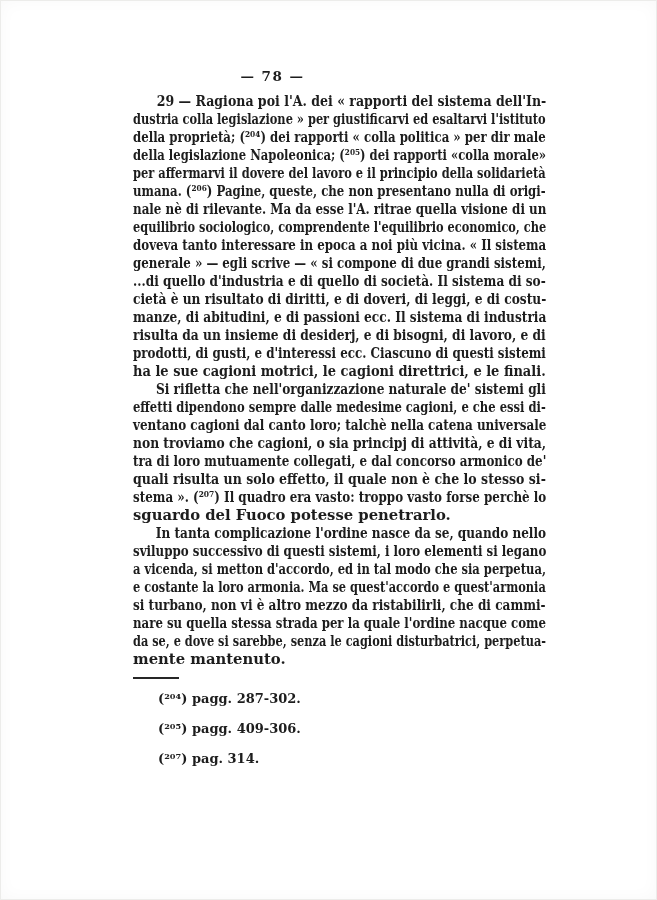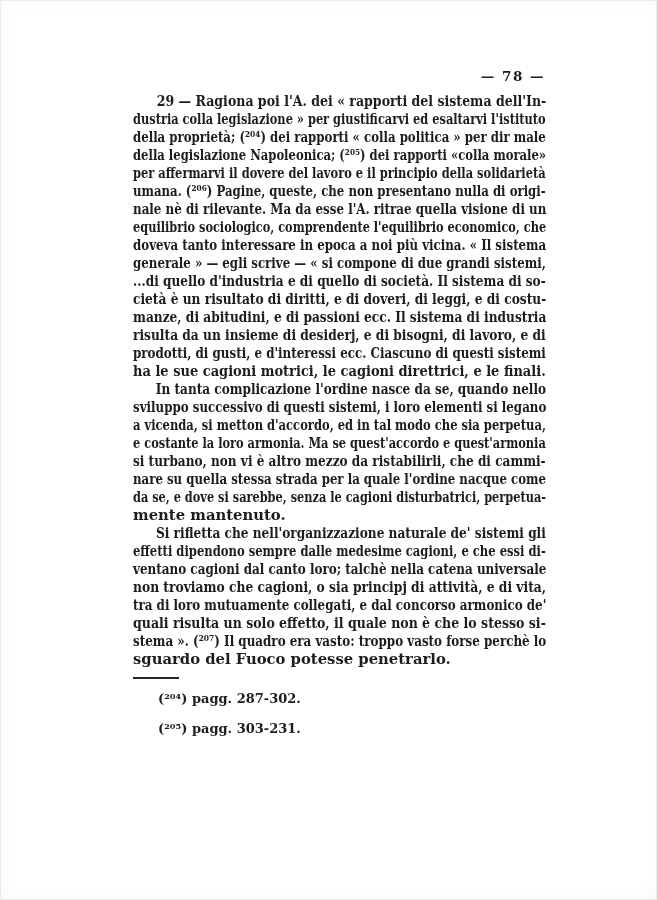--- a/index.html
+++ b/index.html
@@ -12,21 +12,21 @@
     position: relative;
     width: 657px; height: 900px;
     background: #ffffff;
     overflow: hidden;
     box-shadow: inset 0 0 0 1px #ececea, inset 0 0 18px rgba(0,0,0,0.03);
   }
   .page-number {
     position: absolute;
     top: 68px; left: 0;
     width: 545px;
-    text-align: right;
+    text-align: center;
     font-size: 13.5px;
     font-weight: 700;
     letter-spacing: 1.5px;
   }
   .content {
     position: absolute;
     left: 133px; top: 92px;
     width: 413px;
   }
   .para { margin: 0; }
@@ -74,39 +74,40 @@
           <div class="line" style="transform: scaleX(0.798839);">doveva tanto interessare in epoca a noi più vicina. « Il sistema</div>
           <div class="line" style="transform: scaleX(0.798839);">generale » — egli scrive — « si compone di due grandi sistemi,</div>
           <div class="line" style="transform: scaleX(0.819444);">...di quello d'industria e di quello di società. Il sistema di so-</div>
           <div class="line" style="transform: scaleX(0.826);">cietà è un risultato di diritti, e di doveri, di leggi, e di costu-</div>
           <div class="line" style="transform: scaleX(0.824351);">manze, di abitudini, e di passioni ecc. Il sistema di industria</div>
           <div class="line" style="transform: scaleX(0.826);">risulta da un insieme di desiderj, e di bisogni, di lavoro, e di</div>
           <div class="line" style="transform: scaleX(0.803502);">prodotti, di gusti, e d'interessi ecc. Ciascuno di questi sistemi</div>
           <div class="line no-stretch" style="transform: scaleX(0.878723);">ha le sue cagioni motrici, le cagioni direttrici, e le finali.</div>
         </div>
         <div class="para">
+          <div class="line indent" style="transform: scaleX(0.821074);">Si rifletta che nell'organizzazione naturale de' sistemi gli</div>
+          <div class="line" style="transform: scaleX(0.782197);">effetti dipendono sempre dalle medesime cagioni, e che essi di-</div>
+          <div class="line" style="transform: scaleX(0.808219);">ventano cagioni dal canto loro; talchè nella catena universale</div>
+          <div class="line" style="transform: scaleX(0.830986);">non troviamo che cagioni, o sia principj di attività, e di vita,</div>
+          <div class="line" style="transform: scaleX(0.803502);">tra di loro mutuamente collegati, e dal concorso armonico de'</div>
+          <div class="line" style="transform: scaleX(0.848049);">quali risulta un solo effetto, il quale non è che lo stesso si-</div>
+          <div class="line" style="transform: scaleX(0.805068);">stema ». (²⁰⁷) Il quadro era vasto: troppo vasto forse perchè lo</div>
+          <div class="line no-stretch">sguardo del Fuoco potesse penetrarlo.</div>
+        </div>
+        <div class="para">
           <div class="line indent" style="transform: scaleX(0.816206);">In tanta complicazione l'ordine nasce da se, quando nello</div>
           <div class="line" style="transform: scaleX(0.800388);">sviluppo successivo di questi sistemi, i loro elementi si legano</div>
           <div class="line" style="transform: scaleX(0.779245);">a vicenda, si metton d'accordo, ed in tal modo che sia perpetua,</div>
           <div class="line" style="transform: scaleX(0.769088);">e costante la loro armonia. Ma se quest'accordo e quest'armonia</div>
           <div class="line" style="transform: scaleX(0.817822);">si turbano, non vi è altro mezzo da ristabilirli, che di cammi-</div>
           <div class="line" style="transform: scaleX(0.795761);">nare su quella stessa strada per la quale l'ordine nacque come</div>
           <div class="line" style="transform: scaleX(0.766234);">da se, e dove si sarebbe, senza le cagioni disturbatrici, perpetua-</div>
           <div class="line no-stretch">mente mantenuto.</div>
         </div>
-        <div class="para">
-          <div class="line indent" style="transform: scaleX(0.821074);">Si rifletta che nell'organizzazione naturale de' sistemi gli</div>
-          <div class="line" style="transform: scaleX(0.782197);">effetti dipendono sempre dalle medesime cagioni, e che essi di-</div>
-          <div class="line" style="transform: scaleX(0.808219);">ventano cagioni dal canto loro; talchè nella catena universale</div>
-          <div class="line" style="transform: scaleX(0.830986);">non troviamo che cagioni, o sia principj di attività, e di vita,</div>
-          <div class="line" style="transform: scaleX(0.803502);">tra di loro mutuamente collegati, e dal concorso armonico de'</div>
-          <div class="line" style="transform: scaleX(0.848049);">quali risulta un solo effetto, il quale non è che lo stesso si-</div>
-          <div class="line" style="transform: scaleX(0.805068);">stema ». (²⁰⁷) Il quadro era vasto: troppo vasto forse perchè lo</div>
-          <div class="line no-stretch">sguardo del Fuoco potesse penetrarlo.</div>
-        </div>
       </div>
     <hr class="fn-rule">
     <div class="footnotes">
         <div class="footnote">(²⁰⁴) pagg. 287-302.</div>
-        <div class="footnote">(²⁰⁵) pagg. 303-231.</div>
+        <div class="footnote">(²⁰⁵) pagg. 409-306.</div>
+        <div class="footnote">(²⁰⁷) pag. 314.</div>
       </div>
   </div>
 </div>
 
 </body></html>

